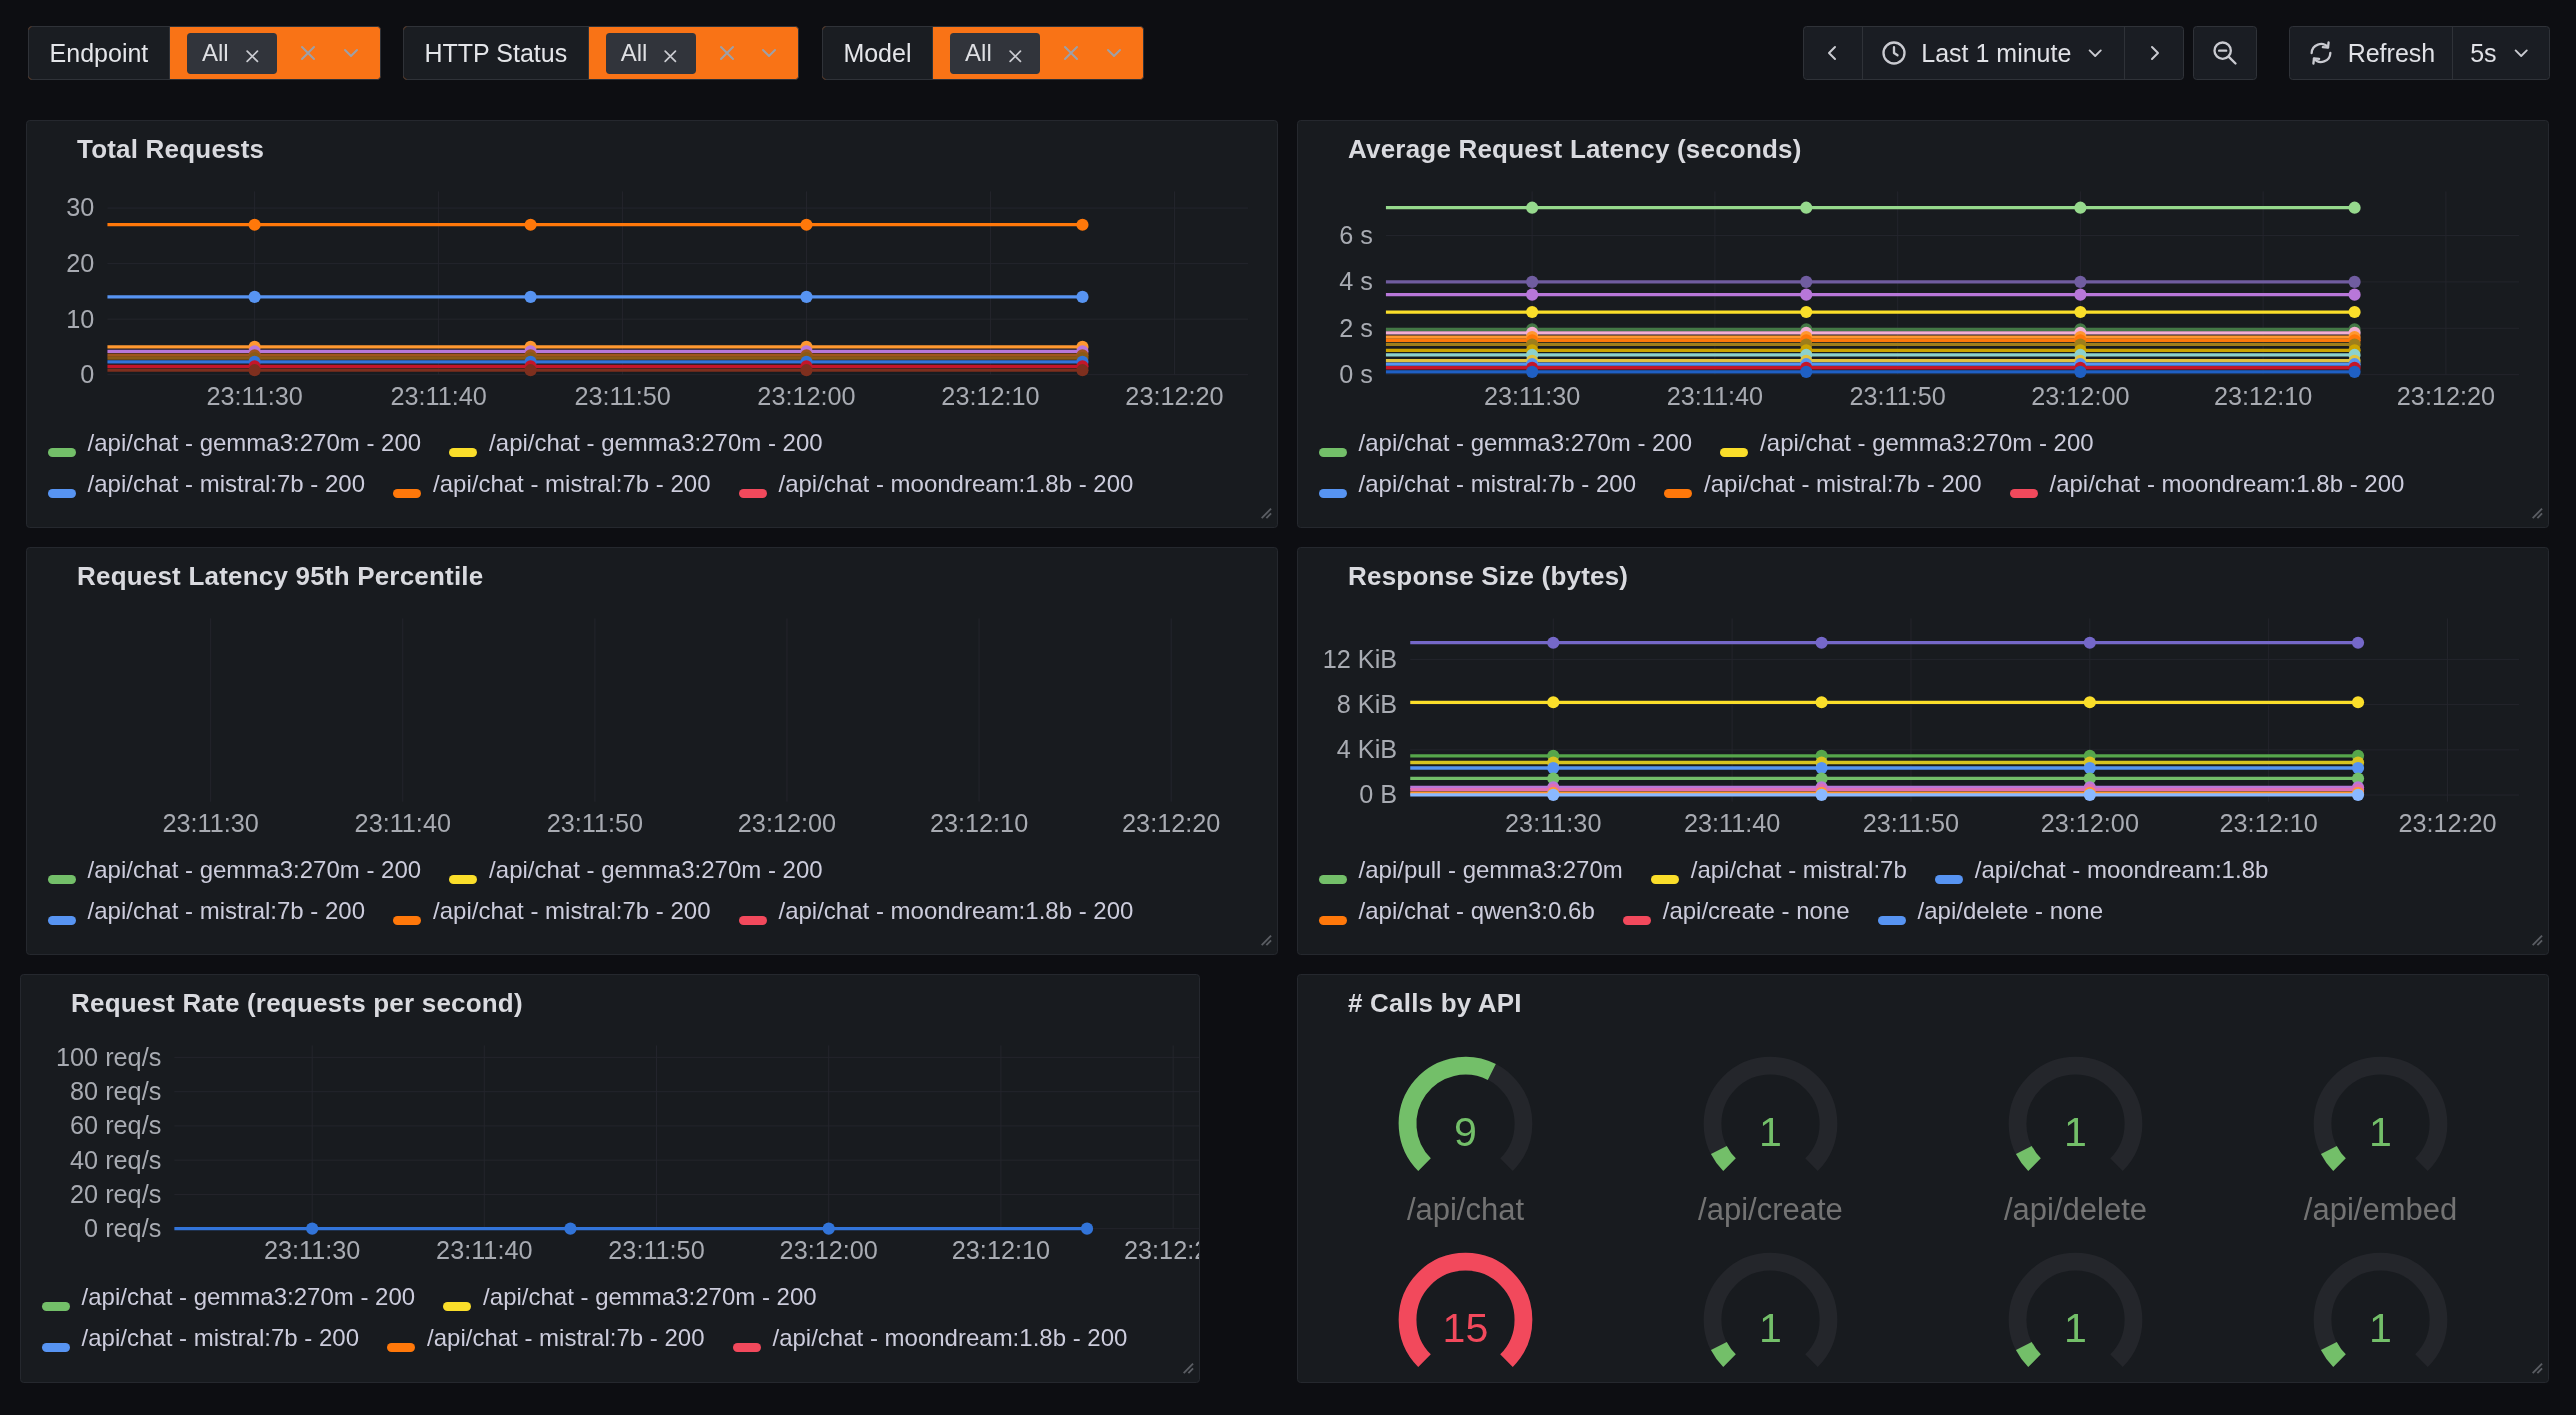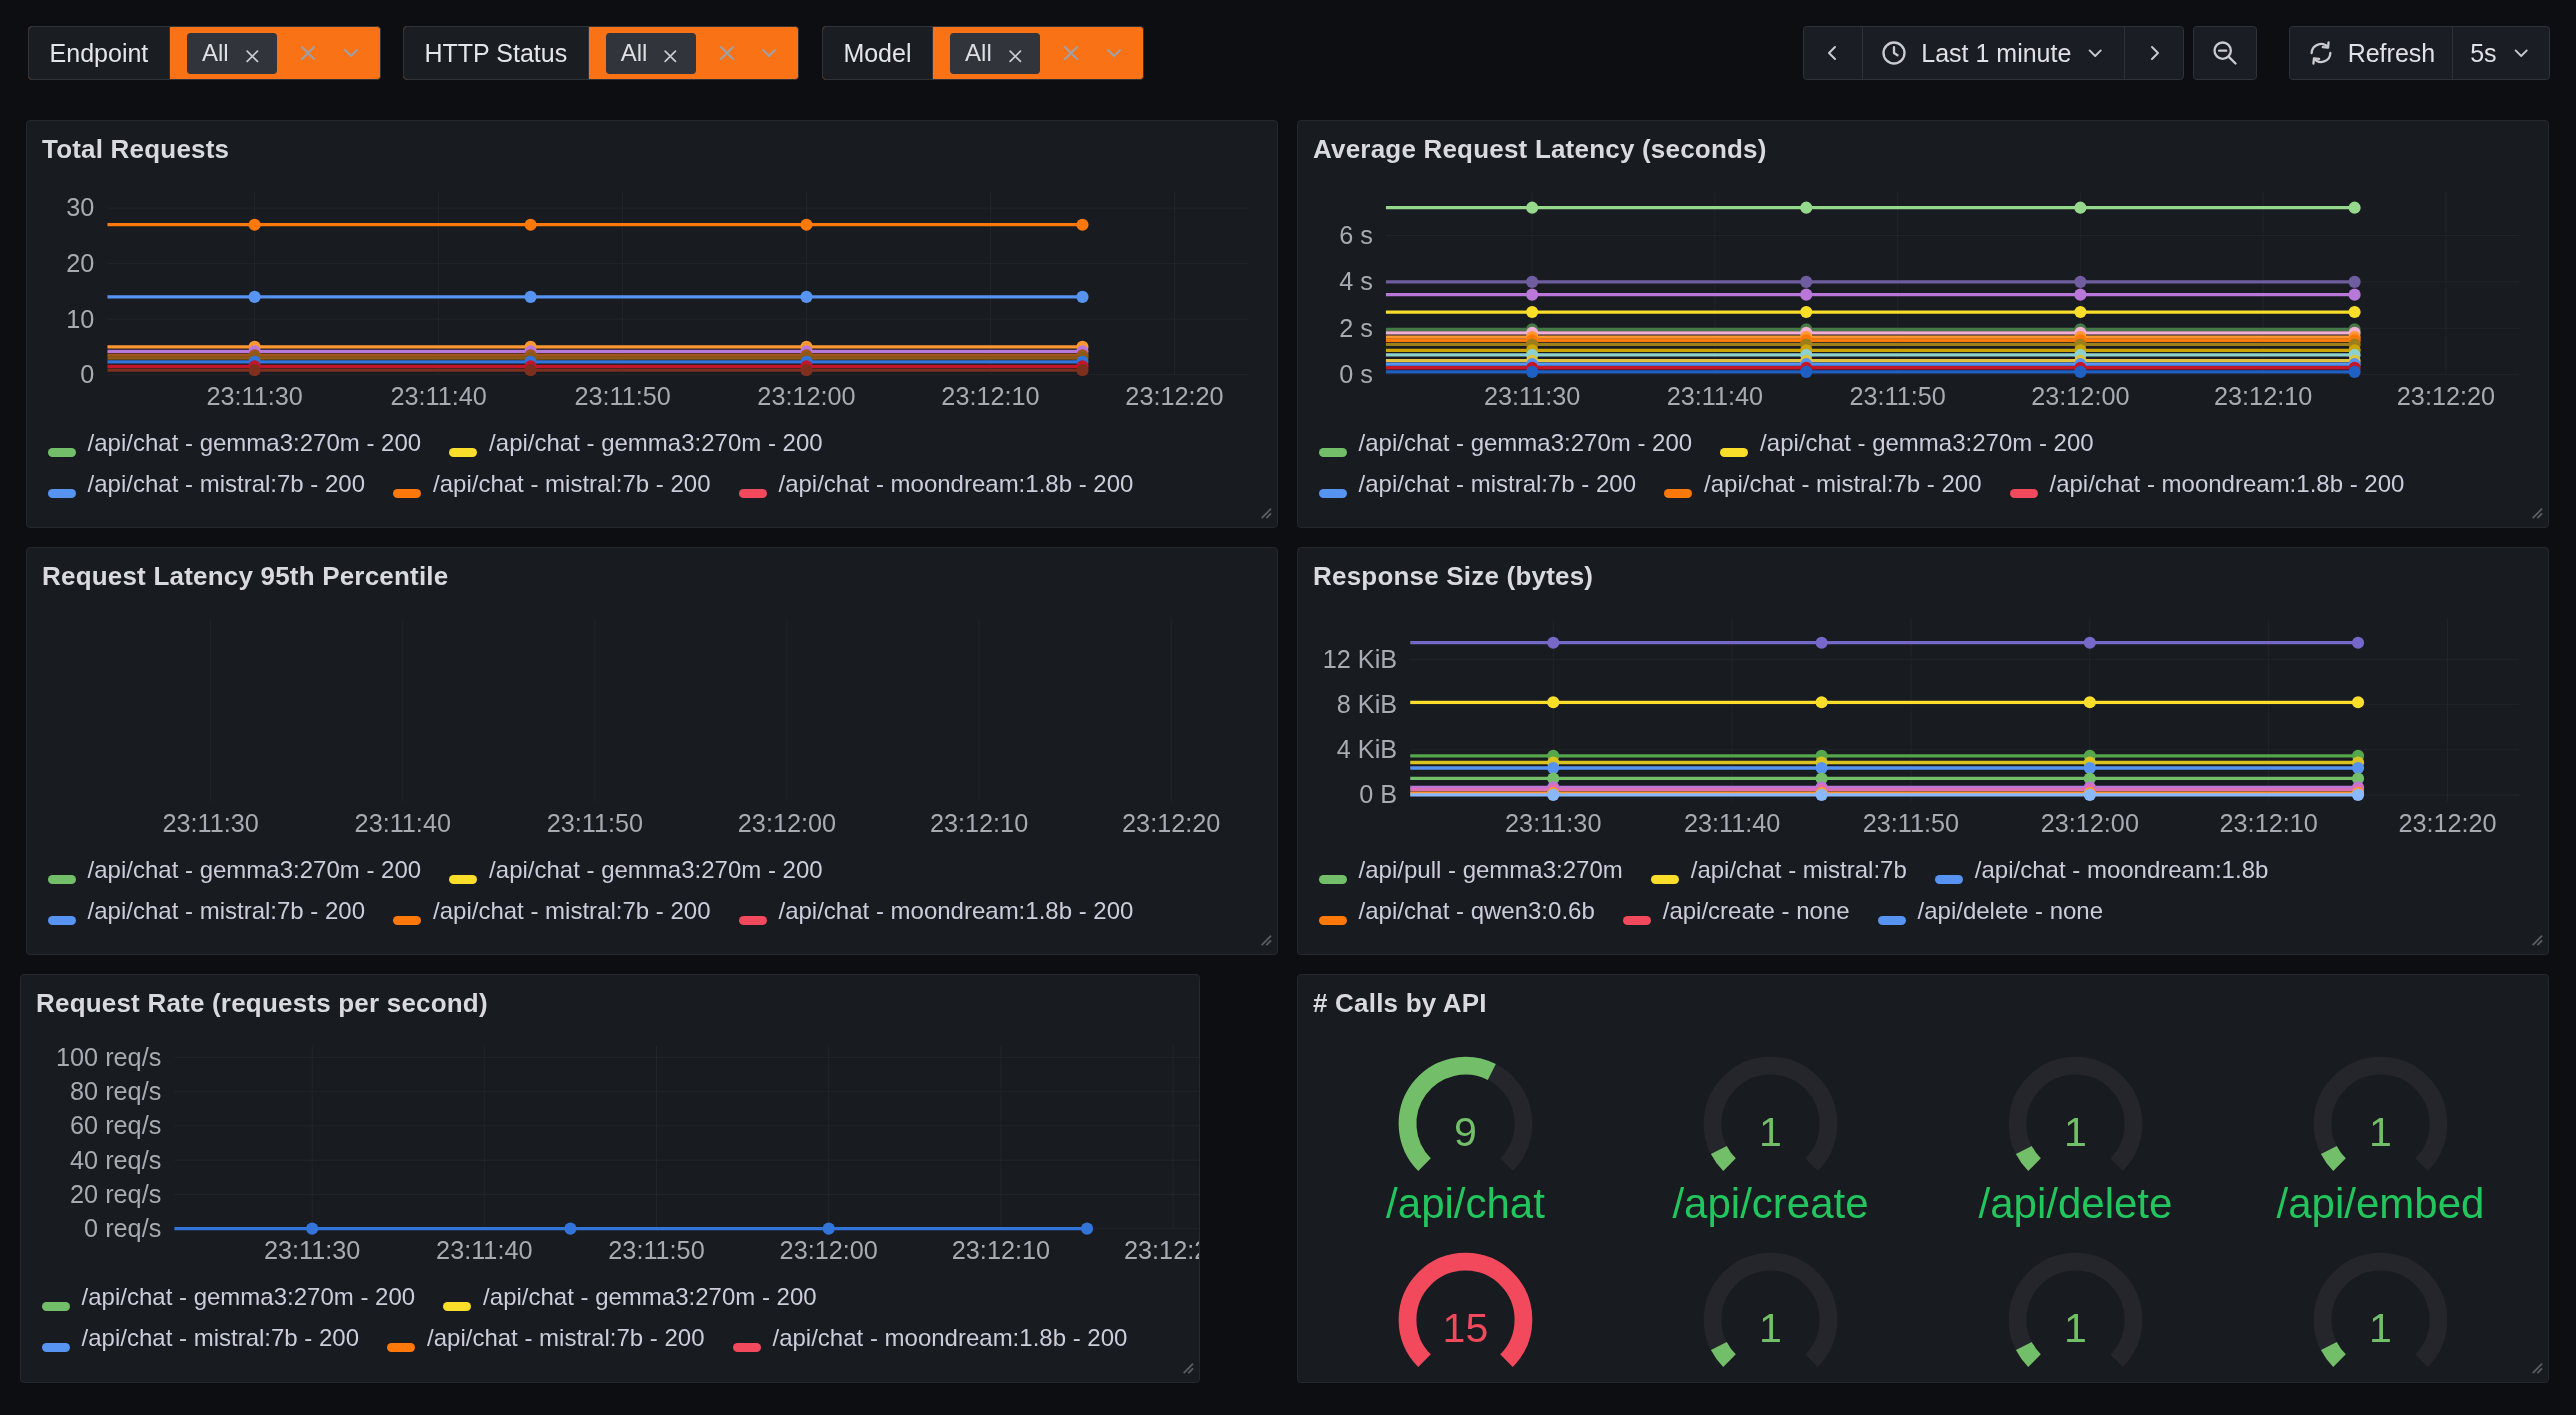--- a/index.html
+++ b/index.html
@@ -43,30 +43,30 @@
   }
   .seg:first-child { border-left: none; }
   .seg svg { stroke: #c9cad0; fill: none; stroke-width: 2; stroke-linecap: round; stroke-linejoin: round; }
   .gap-lg { width: 13px; }
   
   .panel {
     position: absolute; background: #181b1f;
     border: 0.9px solid #25282e; border-radius: 3.7px;
     padding: 13px 15px; overflow: hidden;
   }
-  .panel-title { font-size: 26px; font-weight: 600; color: #d9dadf; letter-spacing: 0.2px; cursor: pointer; }
+  .panel-title { font-size: 26px; font-weight: 600; color: #d9dadf; letter-spacing: 0.2px; cursor: pointer; margin-left: 35px; }
   svg.chart { display: block; margin-top: 15px; }
   .legend { margin-top: 9.3px; padding-left: 5.6px; }
   .legend-row { display: flex; gap: 28px; margin-top: 13px; align-items: center; }
   .legend-item { display: flex; align-items: flex-end; gap: 12px; font-size: 24px; color: #ccccdc; cursor: pointer; white-space: nowrap; }
   .swatch { width: 28px; height: 9.3px; border-radius: 4.7px; flex: 0 0 auto; }
   
   .gauge-grid { display: flex; flex-wrap: wrap; margin-top: 13px; }
   .gauge-cell { width: 25%; display: flex; flex-direction: column; align-items: center; padding-top: 15px; }
-  .gauge-label { font-size: 42px; color: #22c55e; margin-top: 4px; }
+  .gauge-label { font-size: 31px; color: #737373; margin-top: 16px; }
   
   .resize-handle { position: absolute; right: 4.7px; bottom: 4.7px; cursor: nwse-resize; }
   .resize-handle svg { stroke: #5a5d63; stroke-width: 2; }
 </style>
 </head>
 <body>
 
 <div class="toolbar">
   <div class="filter-group">
     <div class="filter-label">Endpoint</div>

